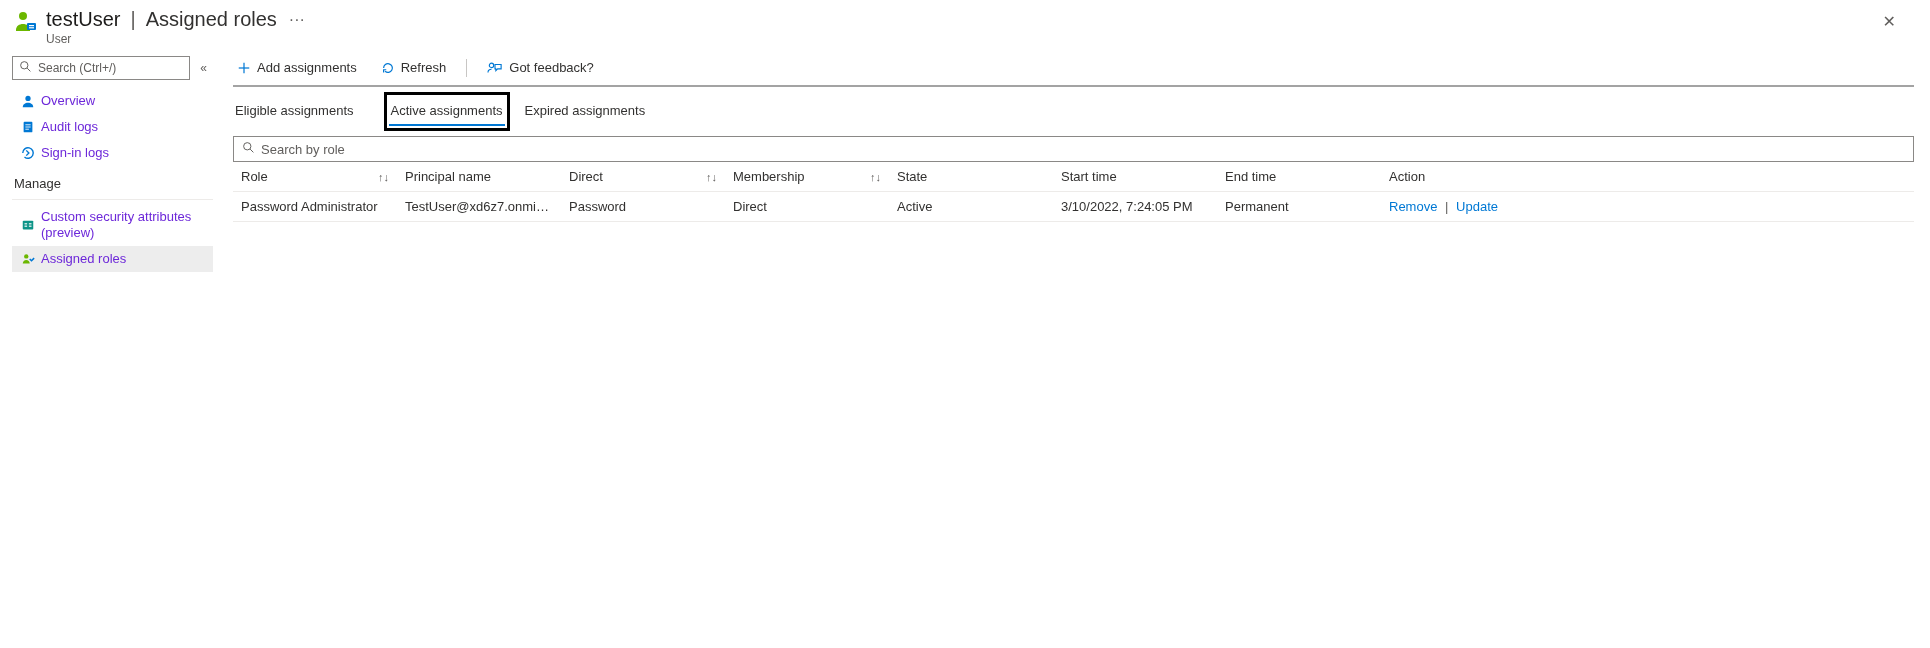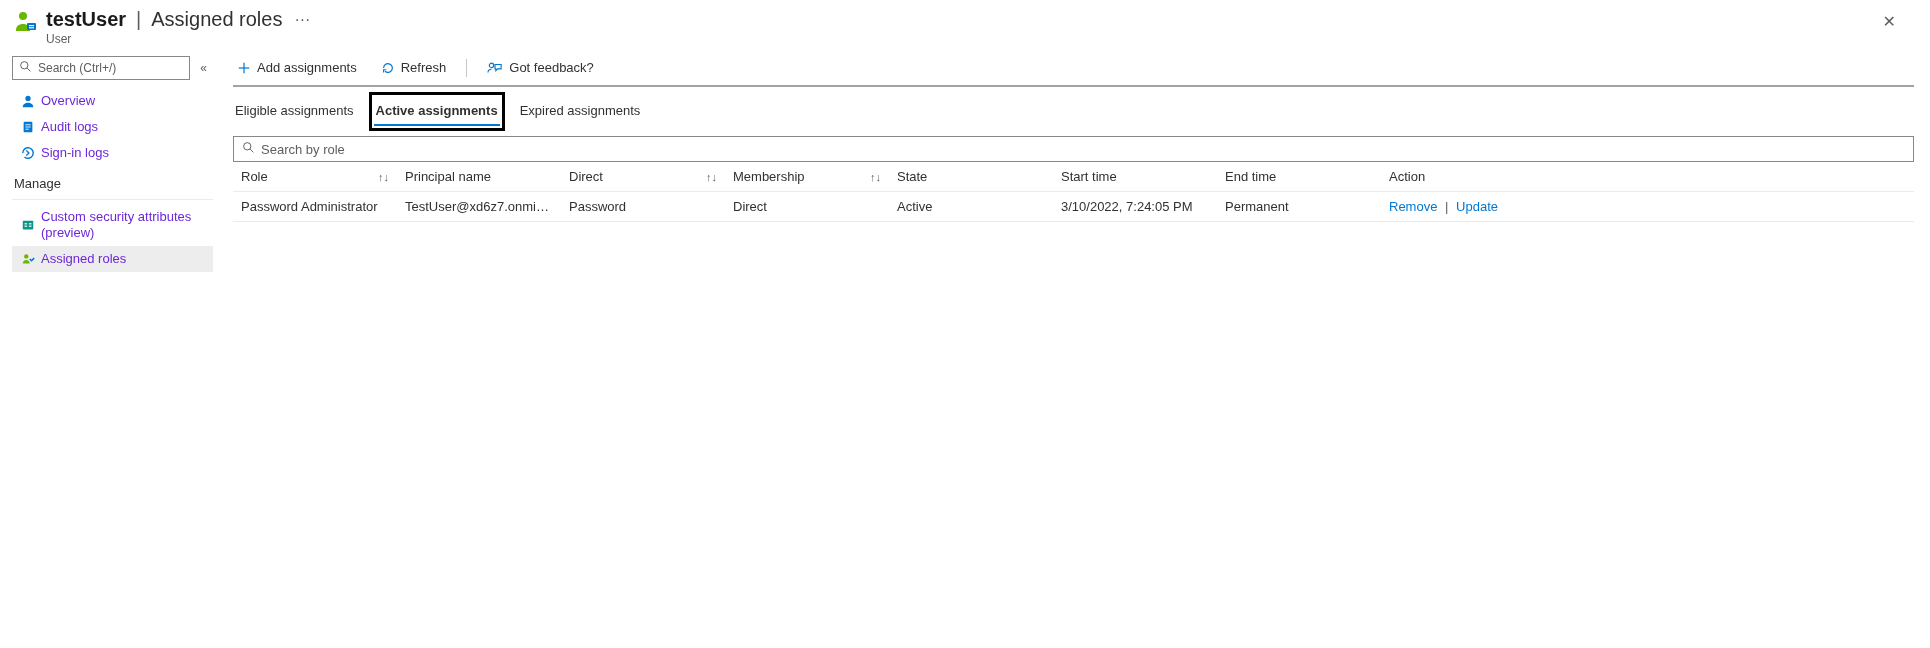--- a/index.html
+++ b/index.html
@@ -27,21 +27,21 @@
     margin-top: 2px;
     flex-shrink: 0;
   }
   .header-title-line {
     display: flex;
     align-items: center;
     gap: 6px;
   }
   .header-title-main {
     font-size: 20px;
-    font-weight: 700;
+    font-weight: 400;
     color: #1b1a19;
   }
   .header-title-sep {
     font-size: 20px;
     color: #605e5c;
     font-weight: 300;
     margin: 0 4px;
   }
   .header-title-sub {
     font-size: 20px;
@@ -174,21 +174,22 @@
     padding: 10px 0 0 0;
   }
   .tab {
     font-size: 13px;
     color: #323130;
     padding: 6px 2px 8px 2px;
     cursor: pointer;
     position: relative;
   }
   .tab.active {
-    font-weight: 700;
+    font-weight: 400;
+    margin-left: 15px;
   }
   .tab.active::after {
     content:"";
     position:absolute;
     left:0; right:0; bottom:0;
     height:2px;
     background:#0078d4;
   }
   .tab.highlight-box {
     outline: 3px solid #000;

